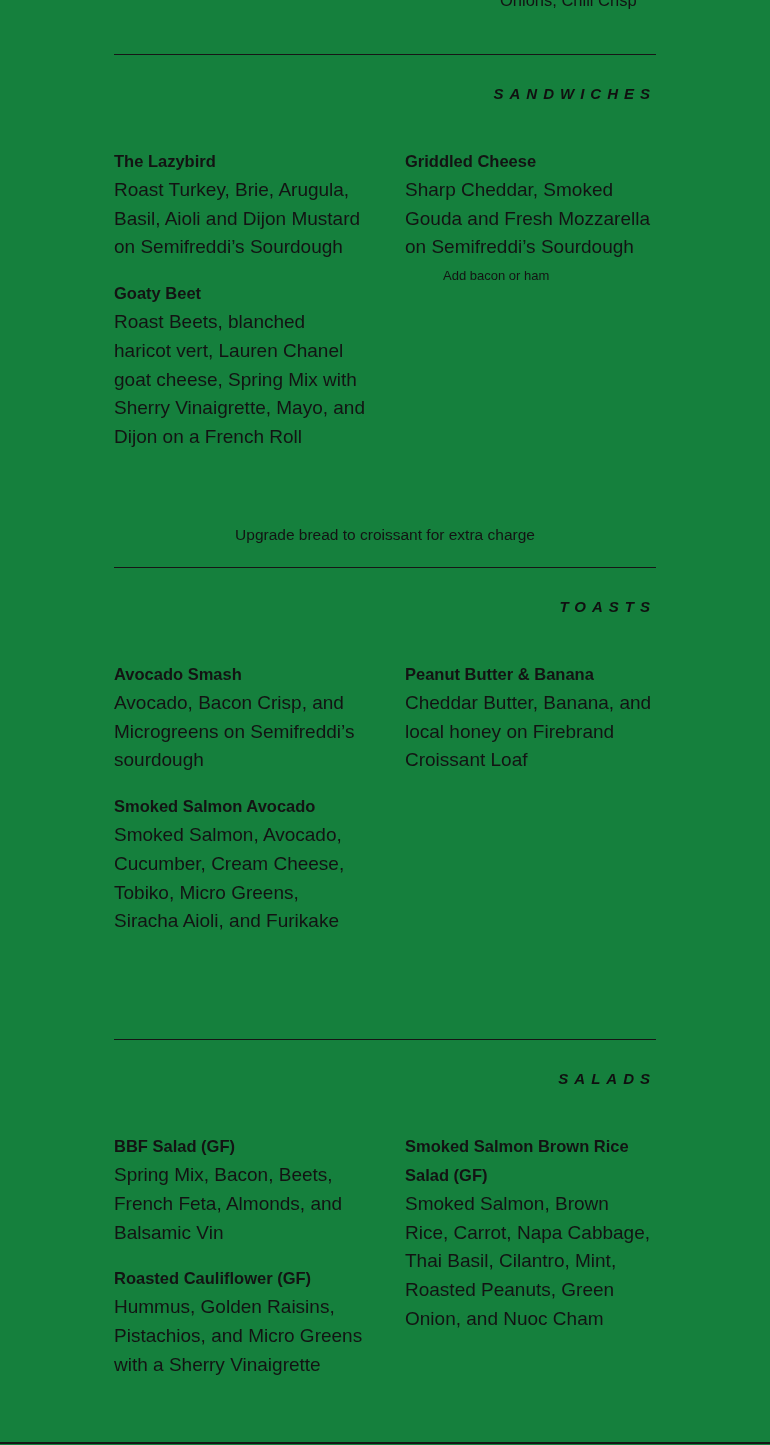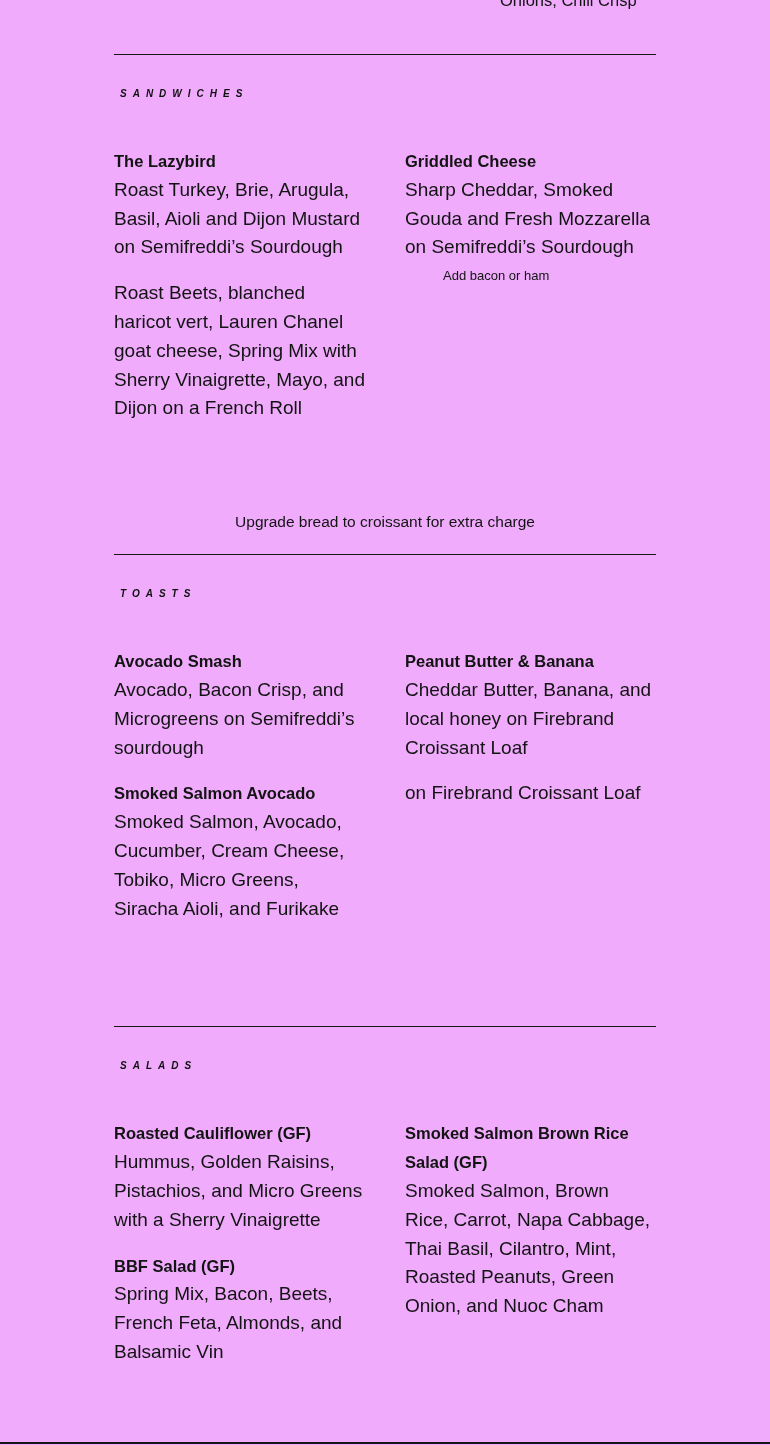--- a/index.html
+++ b/index.html
@@ -7,41 +7,41 @@
   body {
     font-family: "Liberation Sans", sans-serif;
     color: #131313;
     -webkit-font-smoothing: antialiased;
   }
   .page {
     position: relative;
     width: 770px;
     height: 1445px;
     margin: 0 auto;
-    background: #f0abfc;
+    background: #15803d;
     overflow: hidden;
   }
   
   .clipped-top {
     position: absolute;
     top: -14px;
     left: 500px;
     font-size: 16.5px;
     line-height: 28.8px;
     white-space: nowrap;
   }
   .content { margin: 0 114px; }
   .rule { border-top: 1px solid #161616; height: 0; }
   .rule-1 { margin-top: 54px; }
   .rule-2 { margin-top: 22px; }
   .rule-3 { margin-top: 86px; }
   .section-title {
     margin-top: 30px;
-    text-align: left;
-    font-size: 10px;
+    text-align: right;
+    font-size: 15px;
     line-height: 18px;
     font-weight: 700;
     font-style: italic;
     letter-spacing: 6px;
     text-indent: 6px; 
     color: #101010;
   }
   .grid {
     display: grid;
     grid-template-columns: 1fr 1fr;
@@ -57,21 +57,21 @@
   .item-desc {
     font-size: 19px;
     line-height: 28.8px;
   }
   .item-note {
     font-size: 13px;
     line-height: 28.8px;
     padding-left: 38px;
   }
   .footnote {
-    margin-top: 72px;
+    margin-top: 56px;
     text-align: center;
     font-size: 15.5px;
     line-height: 20px;
   }
   .bottom-rule {
     position: absolute;
     left: 0;
     right: 0;
     top: 1442px;
     border-top: 2px solid #161616;
@@ -89,20 +89,21 @@
     <div class="rule rule-1"></div>
     <h2 class="section-title">SANDWICHES</h2>
 
     <div class="grid">
       <div class="col">
         <div class="item">
           <div class="item-name">The Lazybird</div>
           <div class="item-desc">Roast Turkey, Brie, Arugula, Basil, Aioli and Dijon Mustard on Semifreddi’s Sourdough</div>
         </div>
         <div class="item">
+          <div class="item-name">Goaty Beet</div>
           <div class="item-desc">Roast Beets, blanched haricot vert, Lauren Chanel goat cheese, Spring Mix with Sherry Vinaigrette, Mayo, and Dijon on a French Roll</div>
         </div>
       </div>
       <div class="col">
         <div class="item">
           <div class="item-name">Griddled Cheese</div>
           <div class="item-desc">Sharp Cheddar, Smoked Gouda and Fresh Mozzarella on Semifreddi’s Sourdough</div>
           <div class="item-note">Add bacon or ham</div>
         </div>
       </div>
@@ -123,37 +124,36 @@
           <div class="item-name">Smoked Salmon Avocado</div>
           <div class="item-desc">Smoked Salmon, Avocado, Cucumber, Cream Cheese, Tobiko, Micro Greens, Siracha Aioli, and Furikake</div>
         </div>
       </div>
       <div class="col">
         <div class="item">
           <div class="item-name">Peanut Butter &amp; Banana</div>
           <div class="item-desc">Cheddar Butter, Banana, and local honey on Firebrand Croissant Loaf</div>
         </div>
         <div class="item">
-          <div class="item-desc">on Firebrand Croissant Loaf</div>
         </div>
       </div>
     </div>
 
     <div class="rule rule-3"></div>
     <h2 class="section-title">SALADS</h2>
 
     <div class="grid">
       <div class="col">
         <div class="item">
+          <div class="item-name">BBF Salad (GF)</div>
+          <div class="item-desc">Spring Mix, Bacon, Beets, French Feta, Almonds, and Balsamic Vin</div>
+        </div>
+        <div class="item">
           <div class="item-name">Roasted Cauliflower (GF)</div>
           <div class="item-desc">Hummus, Golden Raisins, Pistachios, and Micro Greens with a Sherry Vinaigrette</div>
-        </div>
-        <div class="item">
-          <div class="item-name">BBF Salad (GF)</div>
-          <div class="item-desc">Spring Mix, Bacon, Beets, French Feta, Almonds, and Balsamic Vin</div>
         </div>
       </div>
       <div class="col">
         <div class="item">
           <div class="item-name">Smoked Salmon Brown Rice Salad (GF)</div>
           <div class="item-desc">Smoked Salmon, Brown Rice, Carrot, Napa Cabbage, Thai Basil, Cilantro, Mint, Roasted Peanuts, Green Onion, and Nuoc Cham</div>
         </div>
       </div>
     </div>
 

